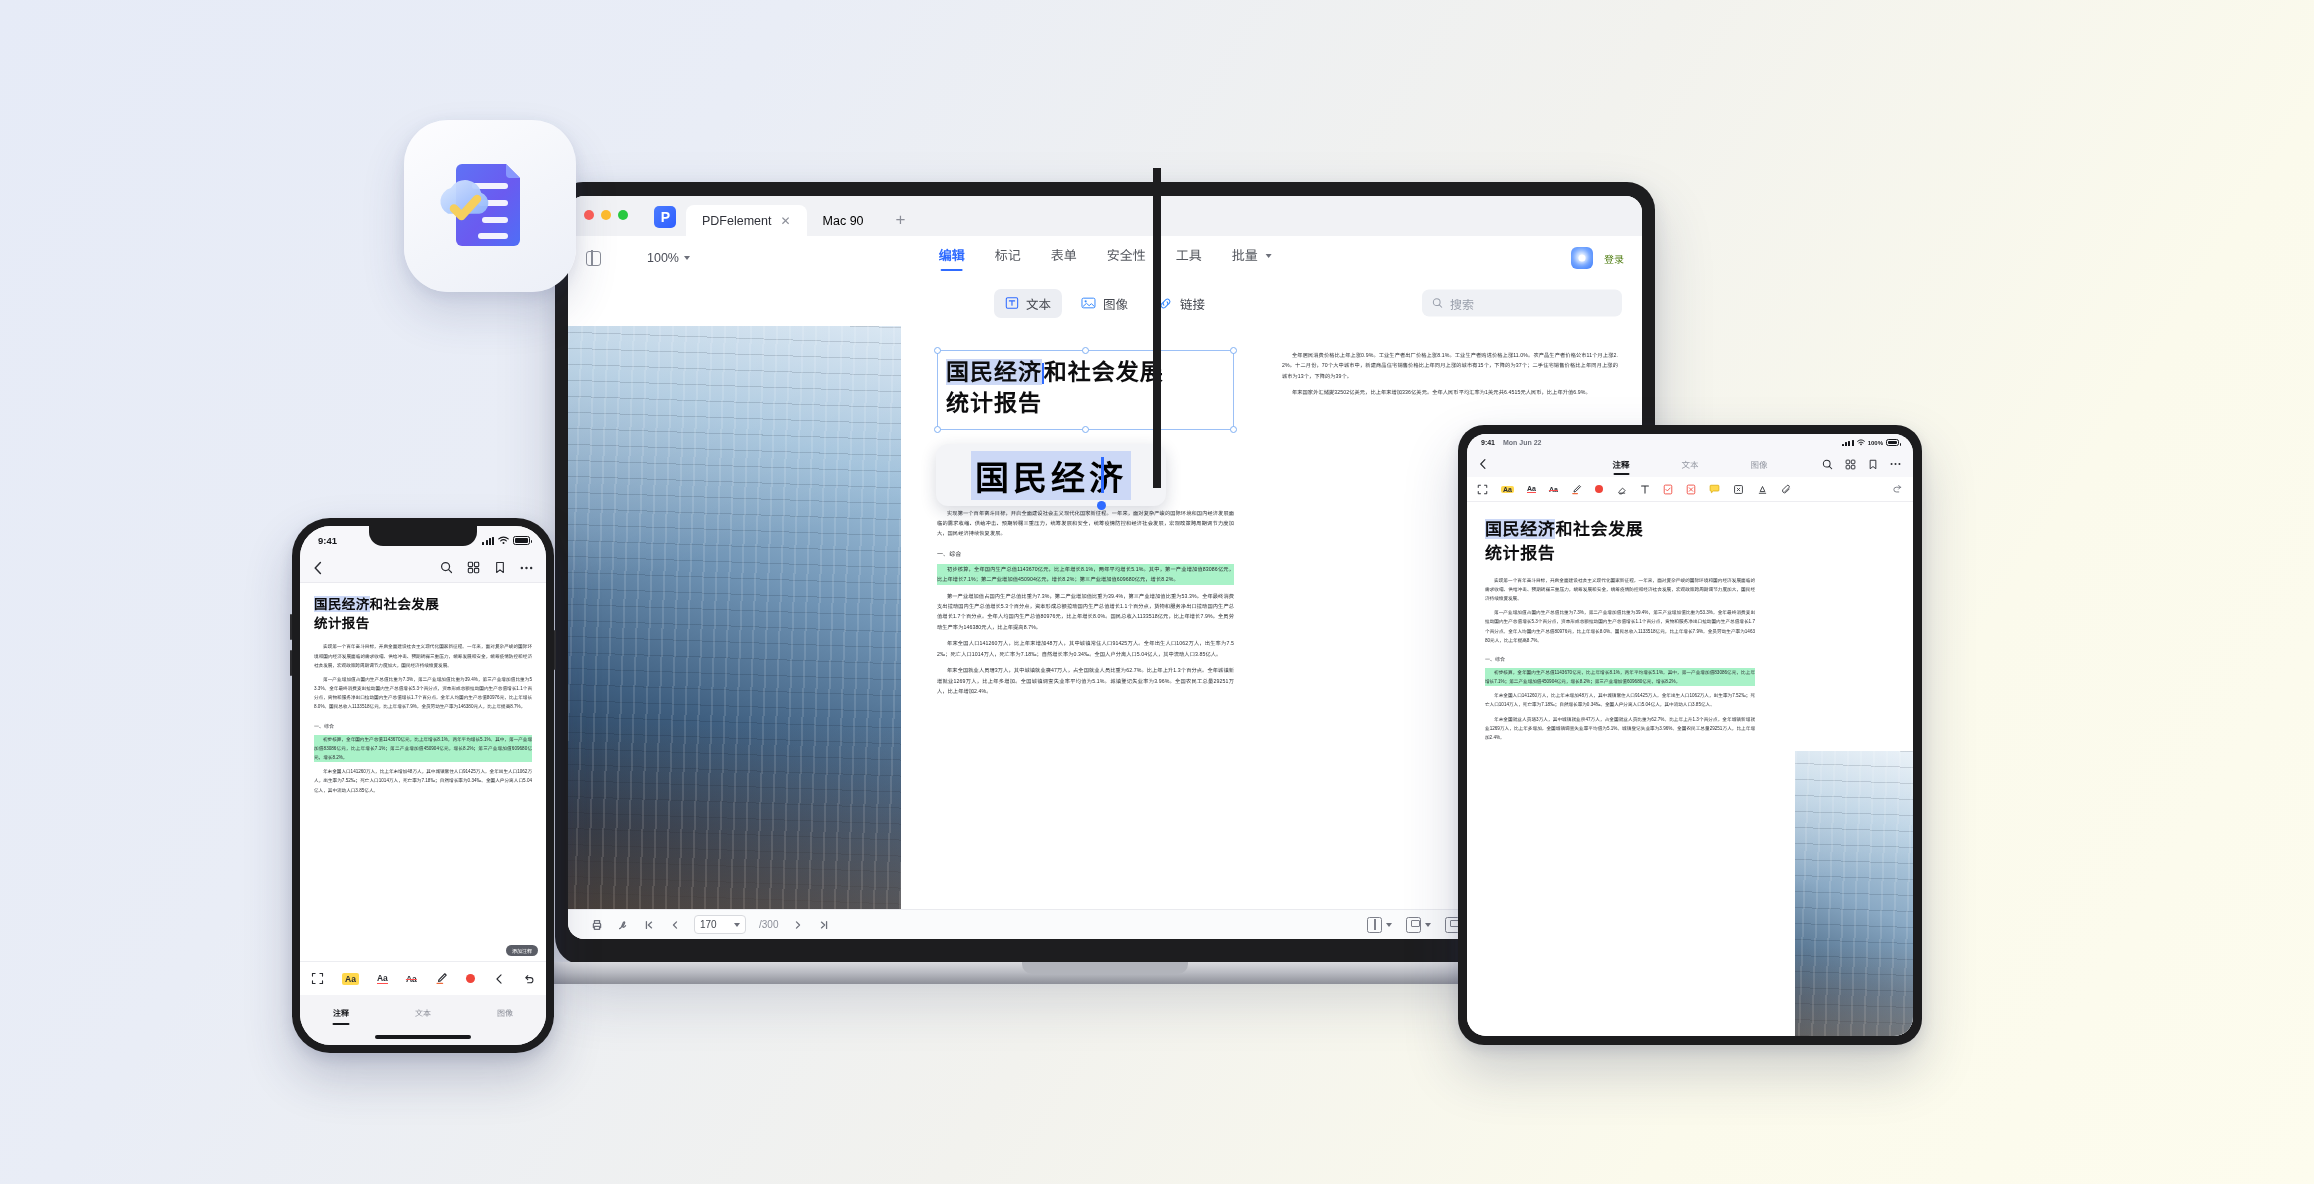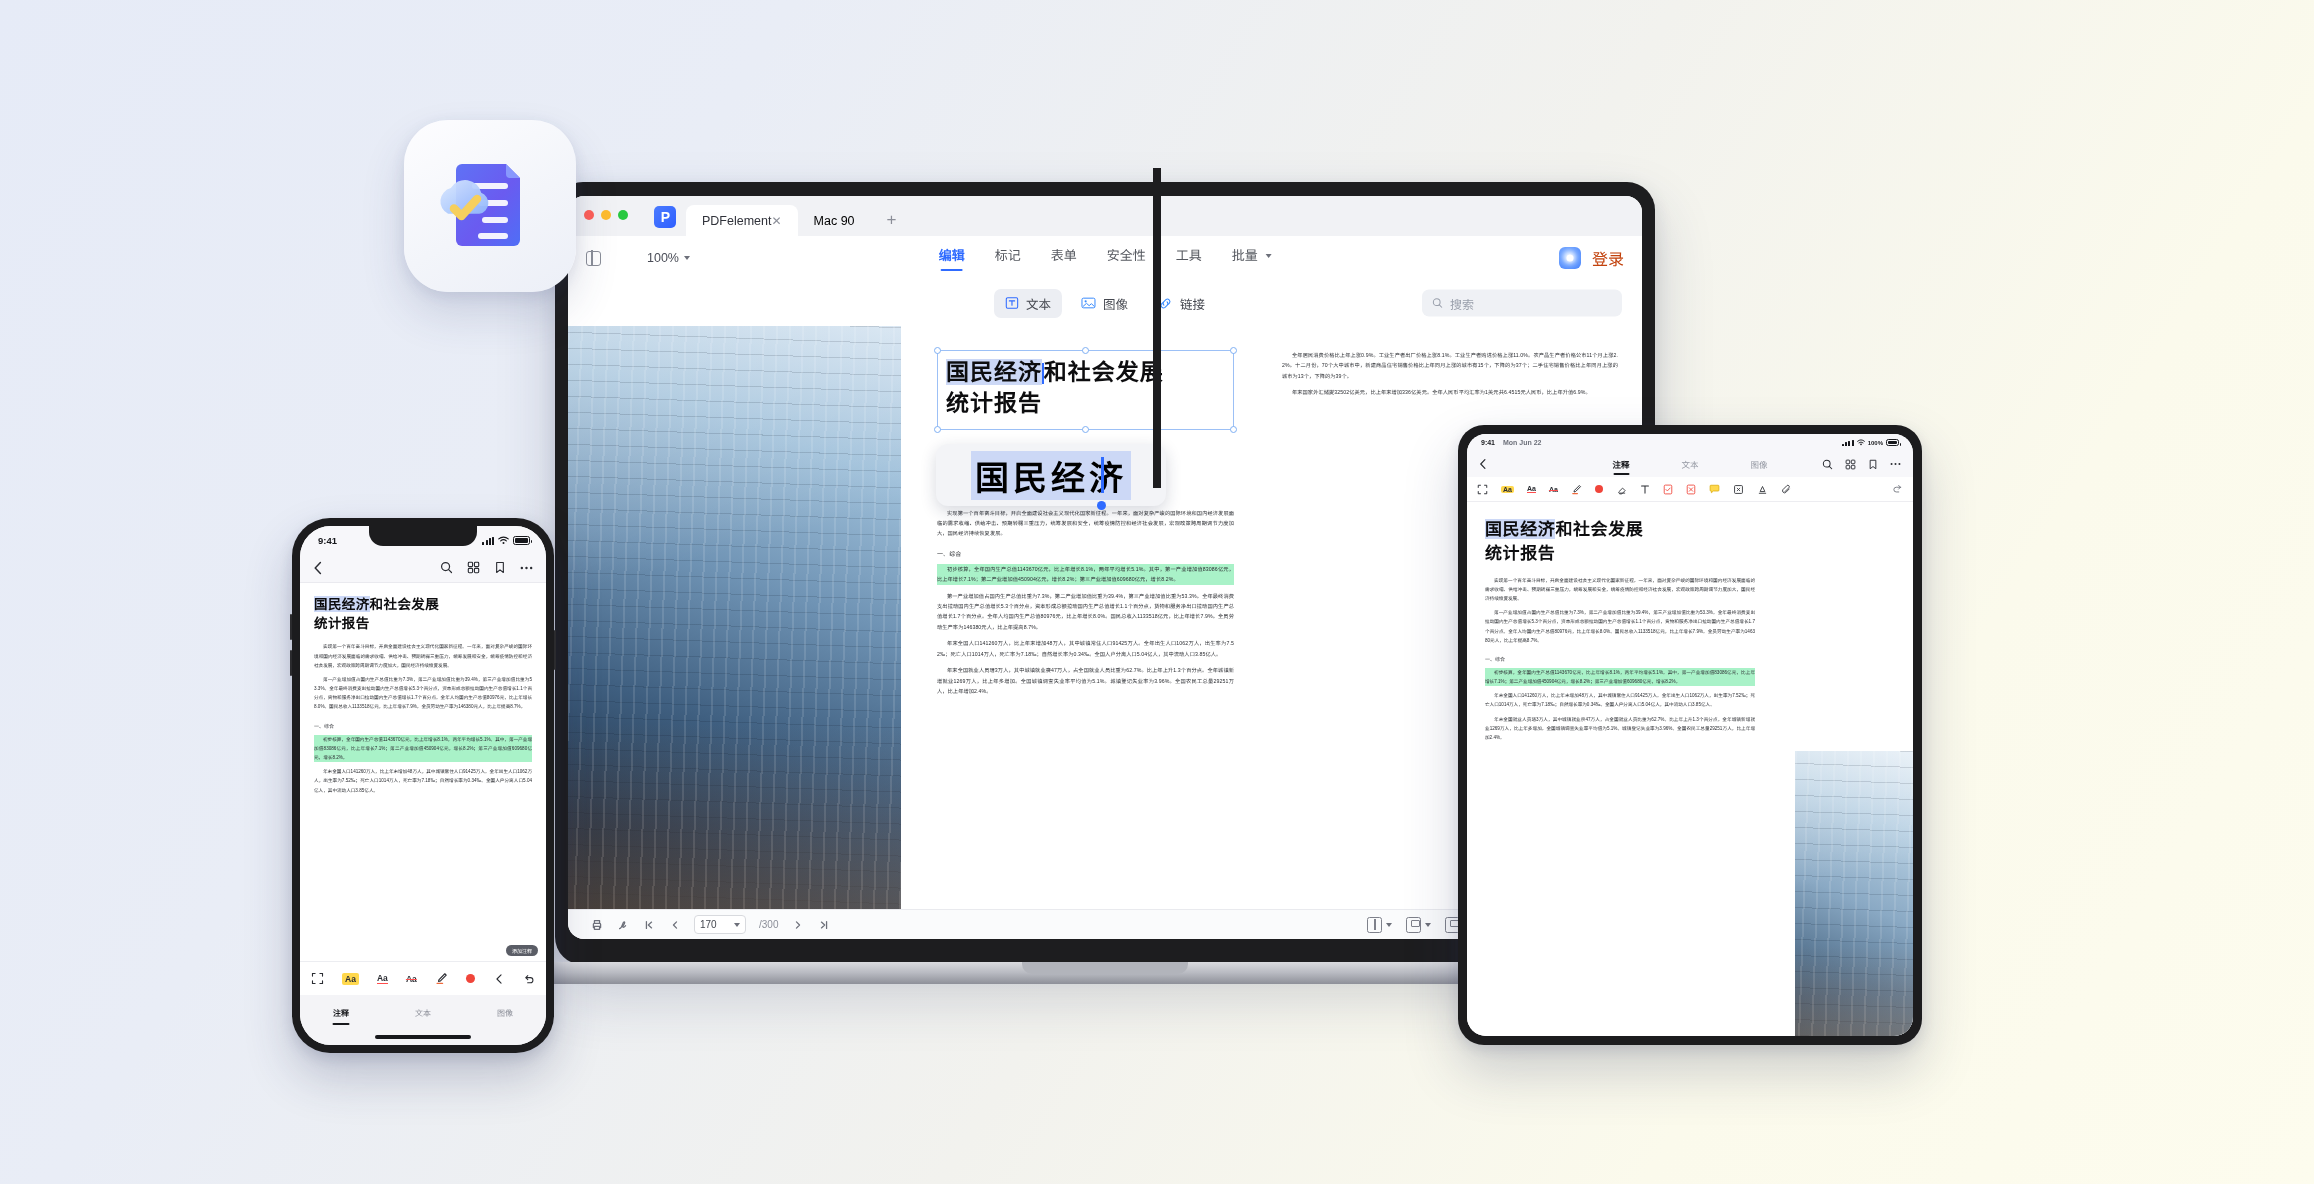--- a/index.html
+++ b/index.html
@@ -37,21 +37,21 @@
   .win-tabs { height: 40px; background: #f1f2f5; display: flex; align-items: flex-end; padding-left: 18px; gap: 0; position: relative; }
   .traffic { display: flex; gap: 7px; align-items: center; position: absolute; left: 16px; top: 14px; }
   .dot { width: 10px; height: 10px; border-radius: 50%; }
   .dot.r { background: #ff5f57; } .dot.y { background: #febc2e; } .dot.g { background: #28c840; }
   .app-badge {
     width: 22px; height: 22px; border-radius: 5px; background: linear-gradient(135deg,#4a7bff,#2f5fff);
     color: #fff; font-size: 14px; font-weight: 700; display: flex; align-items: center; justify-content: center;
     margin: 0 10px 8px 68px; letter-spacing: -1px;
   }
   .tab {
-    display: flex; align-items: center; height: 31px; padding: 0 16px;
+    display: flex; align-items: center; gap: 9px; height: 31px; padding: 0 16px;
     font-size: 12.5px; color: #30323a; border-radius: 8px 8px 0 0; cursor: default;
   }
   .tab.active { background: #ffffff; }
   .tab.inactive { color: #000000; }
   .tab-close { font-size: 12px; color: #8b8e98; }
   .tab-new { font-size: 17px; color: #8b8e98; padding: 0 16px 6px 16px; align-self: flex-end; }
 
   .win-toolbar {
     height: 44px; background: #ffffff; display: flex; align-items: center; padding: 0 18px;
     position: relative; border-bottom: 0;
@@ -63,21 +63,21 @@
 
   .ribbon-tabs { position: absolute; left: 50%; transform: translateX(-50%); display: flex; gap: 30px; align-items: center; }
   .rtab { font-size: 13px; color: #55585f; position: relative; padding-bottom: 7px; }
   .rtab.active { color: #2f6bff; font-weight: 700; }
   .rtab.active::after { content: ""; position: absolute; left: 2px; right: 2px; bottom: 0; height: 2.5px; background: #2f6bff; border-radius: 2px; }
   .rtab .caret { display: inline-block; margin-left: 4px; vertical-align: 2px; }
 
   .win-right { margin-left: auto; display: flex; align-items: center; gap: 11px; }
   .ai-badge { width: 22px; height: 22px; border-radius: 6px; background: radial-gradient(circle at 45% 42%, #cfe3ff 0%, #74a6ff 48%, #3f7dfb 100%); position: relative; }
   .ai-badge::after { content: ""; position: absolute; left: 50%; top: 50%; width: 7px; height: 7px; transform: translate(-50%,-50%); background: #fff; border-radius: 50%; box-shadow: 0 0 5px 1.5px rgba(255,255,255,.9); }
-  .login { font-size: 16px; color: #c2410c; }
+  .login { font-size: 10px; color: #4d7c0f; }
 
   .win-subbar { height: 46px; background: #fff; display: flex; align-items: center; position: relative; }
   .subtools { position: absolute; left: 50%; transform: translateX(-50%); display: flex; gap: 8px; align-items: center; }
   .subtool { display: flex; align-items: center; gap: 7px; font-size: 12.5px; color: #44474f; padding: 5px 11px; border-radius: 7px; }
   .subtool.active { background: #eceef3; }
   .search-box {
     position: absolute; right: 20px; top: 50%; transform: translateY(-50%);
     width: 200px; height: 27px; background: #eff1f5; border-radius: 7px;
     display: flex; align-items: center; gap: 7px; padding: 0 10px; font-size: 12px; color: #9aa0ac;
   }

